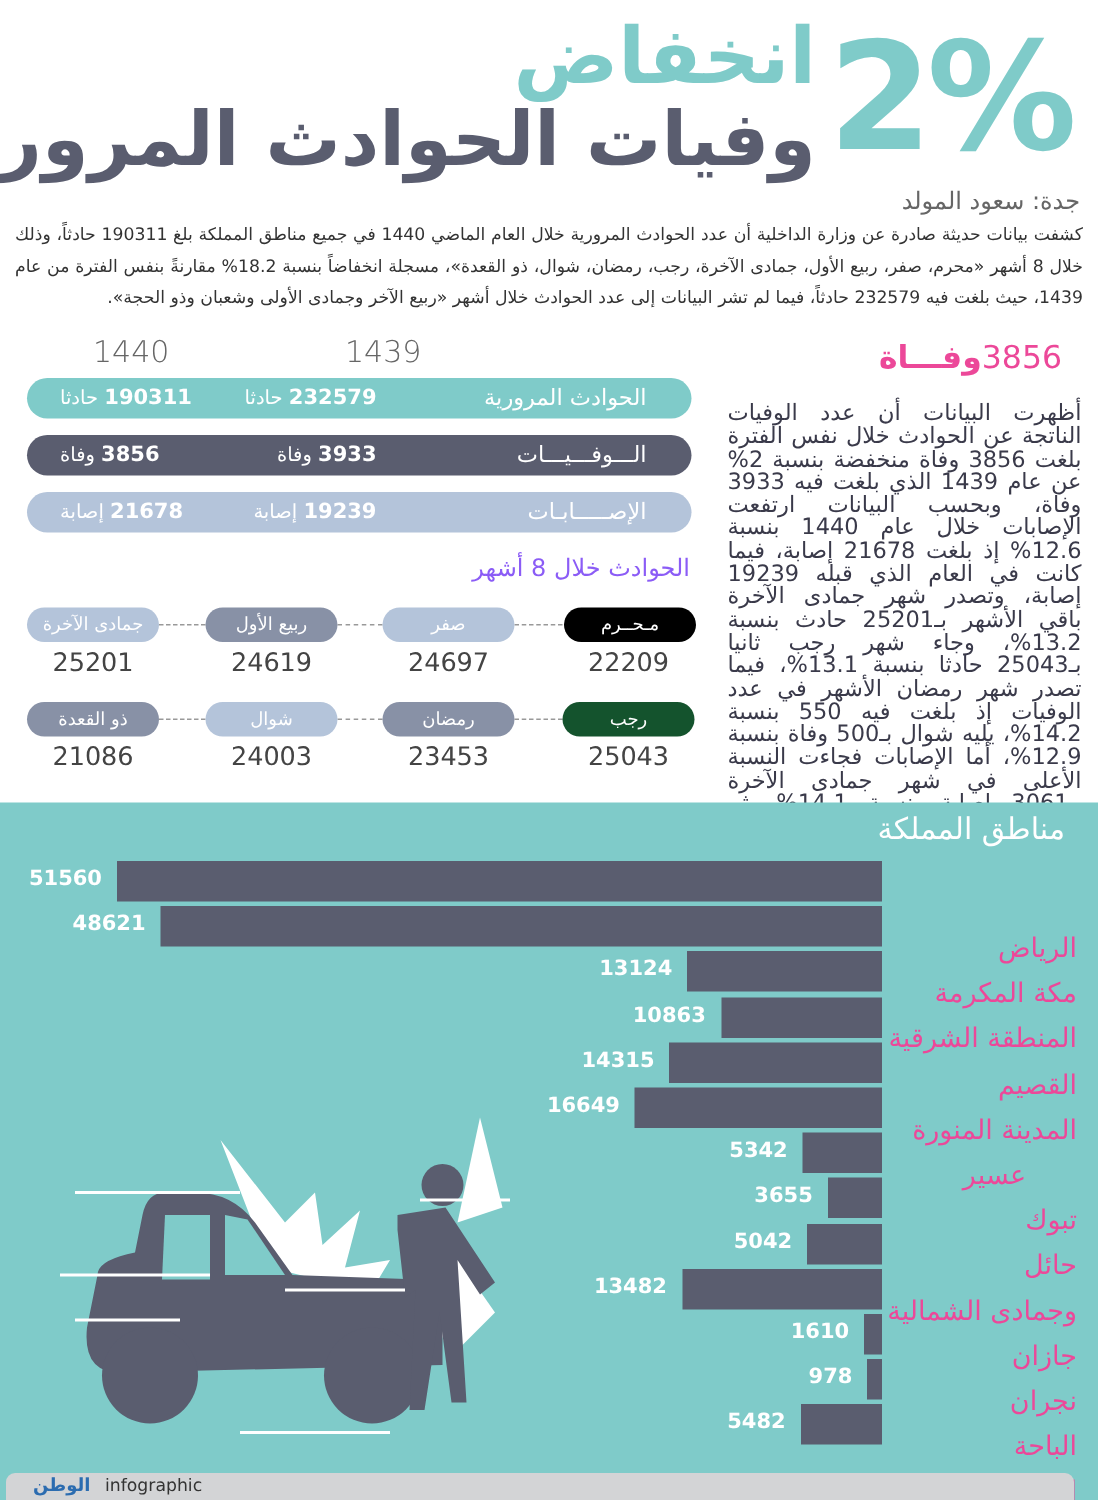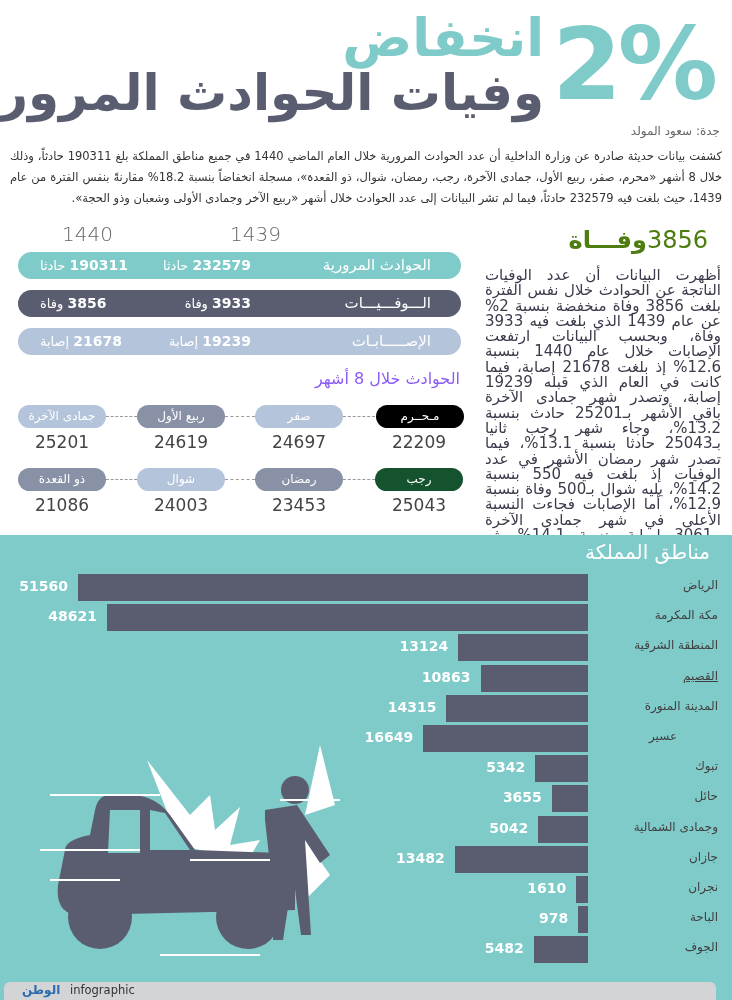--- a/index.html
+++ b/index.html
@@ -3,43 +3,43 @@
 <meta charset="utf-8">
 <style>
   html,body{margin:0;padding:0;}
   body{width:732px;height:1000px;position:relative;overflow:hidden;background:#ffffff;font-family:"DejaVu Sans",sans-serif;color:#5a5d6f;}
   .abs{position:absolute;}
   .rtl{direction:rtl;}
   
   #pct{right:18px;top:10px;font-family:"DejaVu Sans",sans-serif;font-weight:bold;font-size:100px;line-height:110px;color:#7fcbc9;letter-spacing:-4px;}
   #hl1{right:188px;top:8px;font-weight:bold;font-size:52px;line-height:60px;color:#7fcbc9;}
   #hl2{right:188px;top:62px;font-weight:bold;font-size:50px;line-height:62px;color:#5a5d6f;white-space:nowrap;}
-  #byline{right:12px;top:124px;font-size:12px;color:#666;}
+  #byline{right:12px;top:124px;font-size:16px;color:#666;}
   #intro{left:10px;right:10px;top:146px;font-size:11.5px;line-height:21px;color:#333;text-align:justify;}
   
   .year{top:222px;font-size:20px;color:#666;font-weight:300;}
   
   .statbar{left:18px;width:443px;height:27px;border-radius:14px;color:#fff;}
   .statbar .lbl{position:absolute;right:30px;top:0;line-height:27px;font-size:15px;}
   .statbar .v{position:absolute;top:0;line-height:27px;font-size:13px;white-space:nowrap;}
   .statbar .v b{font-size:14px;}
   .v1439{right:210px;}
   .v1440{left:22px;}
-  #deathsbig{right:24px;top:226px;font-size:24px;color:#4d7c0f;}
+  #deathsbig{right:24px;top:226px;font-size:21px;color:#ec4899;}
   #sidetext{left:485px;width:236px;top:268px;font-size:15px;line-height:15.3px;color:#3a3a4a;text-align:justify;}
   
   #monthsTitle{right:272px;top:369px;font-size:16px;color:#8b5cf6;}
   .dash{border-top:1px dashed #999;height:0;}
   .mpill{width:88px;height:23px;border-radius:12px;color:#fff;font-size:12px;line-height:23px;text-align:center;}
   .mval{width:88px;text-align:center;font-size:17px;color:#444;}
   
   #regionPanel{left:0;top:535px;width:732px;height:465px;background:#7fcbc9;}
   #regionTitle{right:22px;top:540px;font-size:20px;color:#fff;}
   .rbar{background:#5a5d6f;}
-  .rname{font-size:12px;color:#404040;white-space:nowrap;}
+  .rname{font-size:18px;color:#ec4899;white-space:nowrap;margin-top:44px;}
   .rval{font-size:14px;font-weight:bold;color:#fff;text-align:right;width:80px;}
   #footer{left:4px;top:982px;width:712px;height:18px;background:#d3d4d6;border-radius:6px 6px 0 0;}
   #footer .brand{position:absolute;left:18px;top:1px;font-size:12px;font-weight:bold;color:#2b6cb0;}
   #footer .info{position:absolute;left:66px;top:1px;font-size:11.5px;color:#333;}
 </style>
 </head>
 <body>
 
 <div class="abs" id="pct">2%</div>
 <div class="abs rtl" id="hl1">انخفاض</div>
@@ -118,21 +118,21 @@
     <div class="abs rval" style="left: -12px; top: 578px;">51560</div>
     <div class="abs rname rtl" style="left: auto; top: 578px; width: 110px; text-align: right; direction: rtl; right: 14px;">الرياض</div>
     <div class="abs rbar" style="left: 107.071px; width: 480.929px; top: 604.2px; height: 27px;"></div>
     <div class="abs rval" style="left: 17.0708px; top: 608.2px;">48621</div>
     <div class="abs rname rtl" style="left: auto; top: 608.2px; width: 110px; text-align: right; direction: rtl; right: 14px;">مكة المكرمة</div>
     <div class="abs rbar" style="left: 458.185px; width: 129.815px; top: 634.4px; height: 27px;"></div>
     <div class="abs rval" style="left: 368.185px; top: 638.4px;">13124</div>
     <div class="abs rname rtl" style="left: auto; top: 638.4px; width: 110px; text-align: right; direction: rtl; right: 14px;">المنطقة الشرقية</div>
     <div class="abs rbar" style="left: 480.55px; width: 107.45px; top: 664.6px; height: 27px;"></div>
     <div class="abs rval" style="left: 390.55px; top: 668.6px;">10863</div>
-    <div class="abs rname rtl" style="left: auto; top: 668.6px; width: 110px; text-align: right; direction: rtl; right: 14px; text-decoration: underline;">القصيم</div>
+    <div class="abs rname rtl" style="left: auto; top: 668.6px; width: 110px; text-align: right; direction: rtl; right: 14px;">القصيم</div>
     <div class="abs rbar" style="left: 446.405px; width: 141.595px; top: 694.8px; height: 27px;"></div>
     <div class="abs rval" style="left: 356.405px; top: 698.8px;">14315</div>
     <div class="abs rname rtl" style="left: auto; top: 698.8px; width: 110px; text-align: right; direction: rtl; right: 14px;">المدينة المنورة</div>
     <div class="abs rbar" style="left: 423.318px; width: 164.682px; top: 725px; height: 27px;"></div>
     <div class="abs rval" style="left: 333.318px; top: 729px;">16649</div>
     <div class="abs rname rtl" style="left: auto; top: 729px; width: 110px; text-align: center; direction: rtl; right: 14px;">عسير</div>
     <div class="abs rbar" style="left: 535.16px; width: 52.8398px; top: 755.2px; height: 27px;"></div>
     <div class="abs rval" style="left: 445.16px; top: 759.2px;">5342</div>
     <div class="abs rname rtl" style="left: auto; top: 759.2px; width: 110px; text-align: right; direction: rtl; right: 14px;">تبوك</div>
     <div class="abs rbar" style="left: 551.847px; width: 36.153px; top: 785.4px; height: 27px;"></div>

